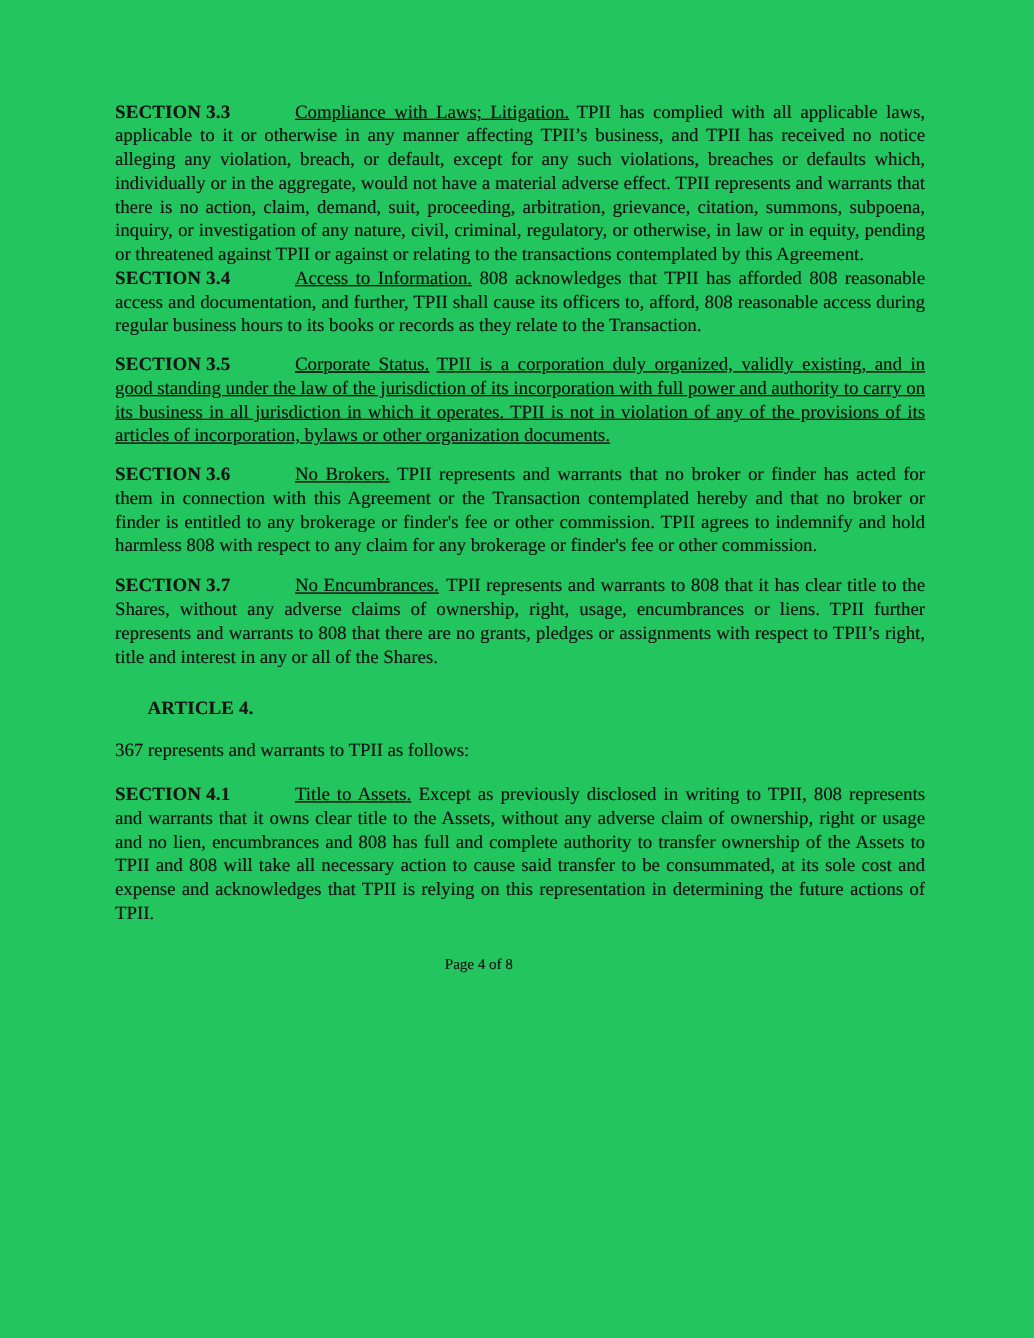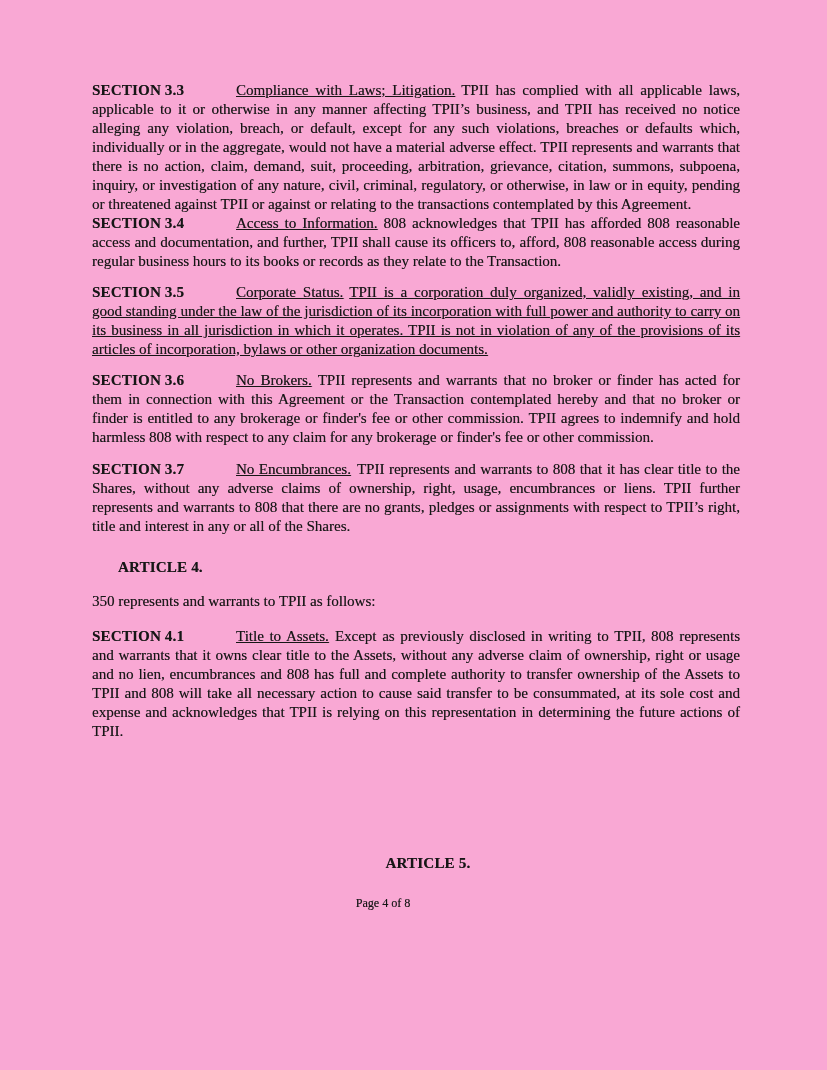--- a/index.html
+++ b/index.html
@@ -5,21 +5,21 @@
   html, body {
     margin: 0;
     padding: 0;
     background: #ffffff;
   }
   .page {
     position: relative;
     width: 827px;
     height: 1070px;
     box-sizing: border-box;
-    background: #f9a8d4;
+    background: #22c55e;
     padding: 81px 87px 24px 92px;
     font-family: "Liberation Serif", "DejaVu Serif", serif;
     font-size: 15px;
     line-height: 19px;
     color: #161616;
     overflow: hidden;
     text-shadow: 0.25px 0 0 rgba(22,22,22,0.55);
   }
   .para {
     margin: 0;
@@ -79,21 +79,20 @@
   <p class="para para-35"><span class="tabstop"><span class="sec-label">SECTION 3.5</span></span><span class="sec-title">Corporate Status.</span><span class="sec-body">TPII is a corporation duly organized, validly existing, and in good standing under the law of the jurisdiction of its incorporation with full power and authority to carry on its business in all jurisdiction in which it operates. TPII is not in violation of any of the provisions of its articles of incorporation, bylaws or other organization documents.</span></p>
 
   <p class="para para-36"><span class="tabstop"><span class="sec-label">SECTION 3.6</span></span><span class="sec-title">No Brokers.</span><span class="sec-body">TPII represents and warrants that no broker or finder has acted for them in connection with this Agreement or the Transaction contemplated hereby and that no broker or finder is entitled to any brokerage or finder's fee or other commission. TPII agrees to indemnify and hold harmless 808 with respect to any claim for any brokerage or finder's fee or other commission.</span></p>
 
   <p class="para para-37"><span class="tabstop"><span class="sec-label">SECTION 3.7</span></span><span class="sec-title">No Encumbrances.</span><span class="sec-body">TPII represents and warrants to 808 that it has clear title to the Shares, without any adverse claims of ownership, right, usage, encumbrances or liens. TPII further represents and warrants to 808 that there are no grants, pledges or assignments with respect to TPII’s right, title and interest in any or all of the Shares.</span></p>
 
   <div class="article-heading">
     <div class="ah-line1">ARTICLE 4.</div>
   </div>
 
-  <p class="intro">350 represents and warrants to TPII as follows:</p>
+  <p class="intro">367 represents and warrants to TPII as follows:</p>
 
   <p class="para para-41"><span class="tabstop"><span class="sec-label">SECTION 4.1</span></span><span class="sec-title">Title to Assets.</span><span class="sec-body">Except as previously disclosed in writing to TPII, 808 represents and warrants that it owns clear title to the Assets, without any adverse claim of ownership, right or usage and no lien, encumbrances and 808 has full and complete authority to transfer ownership of the Assets to TPII and 808 will take all necessary action to cause said transfer to be consummated, at its sole cost and expense and acknowledges that TPII is relying on this representation in determining the future actions of TPII.</span></p>
 
-  <div class="article5">ARTICLE 5.</div>
 
   <div class="footer">Page 4 of 8</div>
 
 </div>
 
 </body></html>

